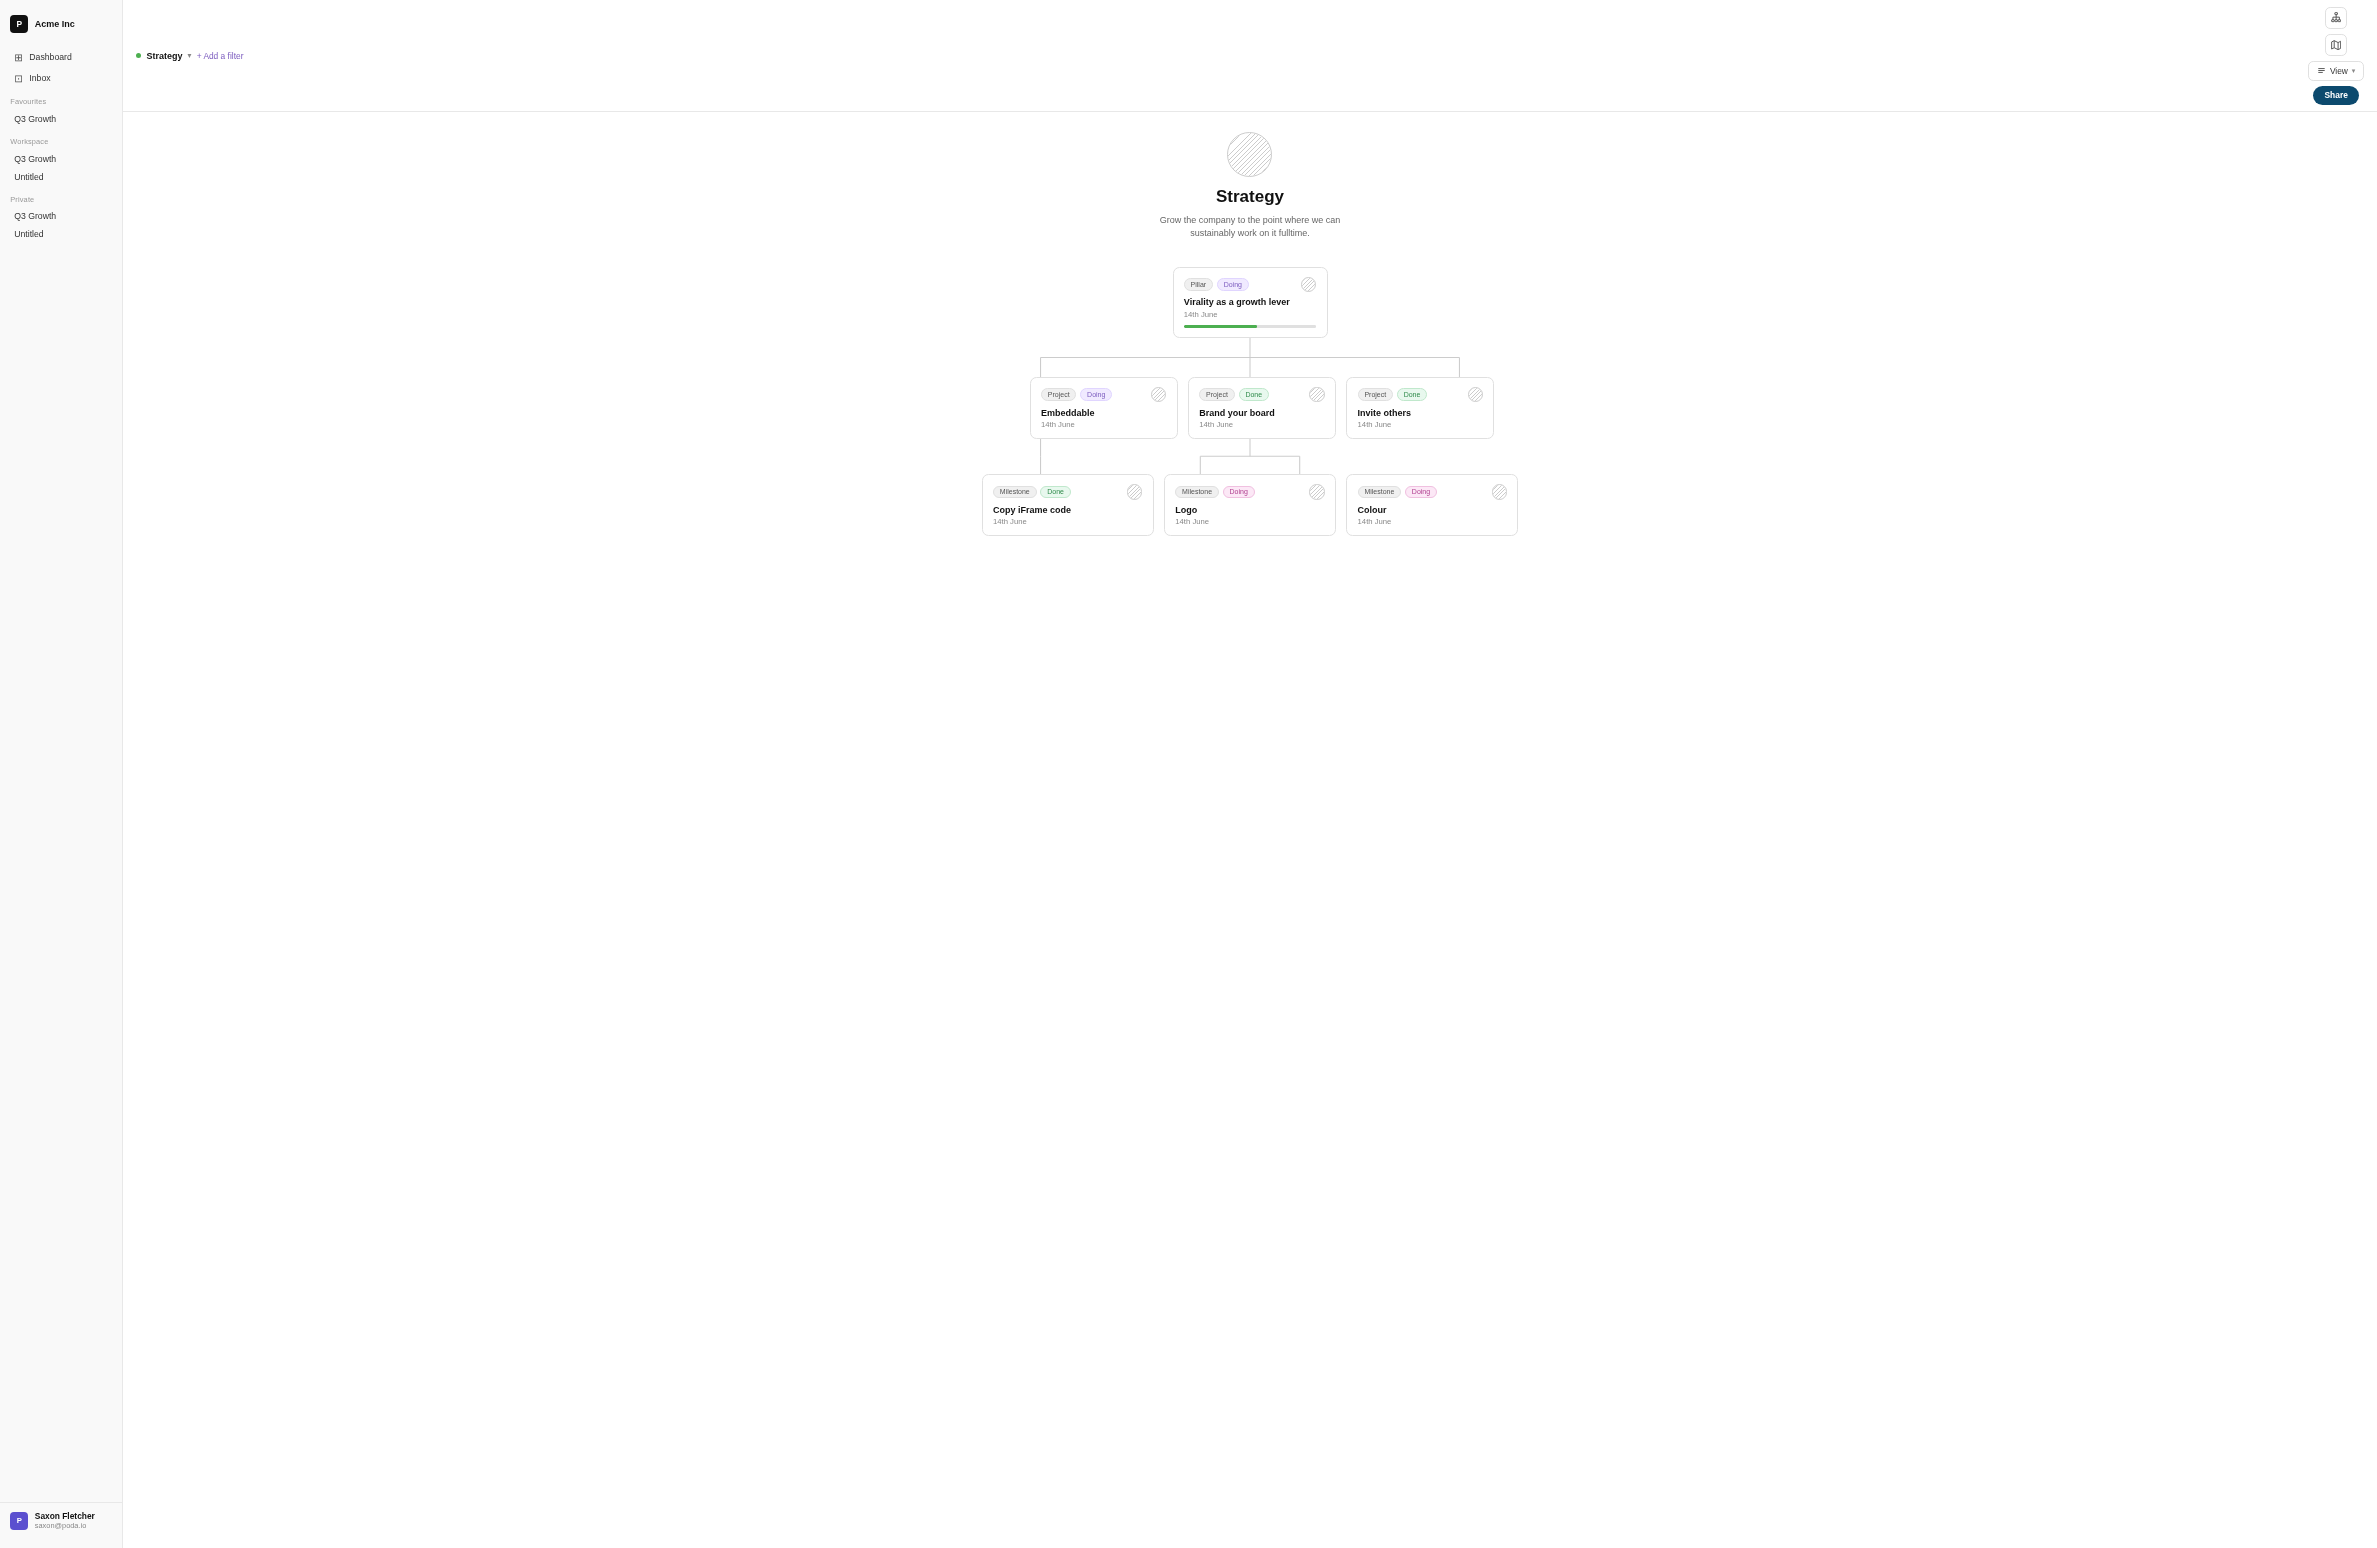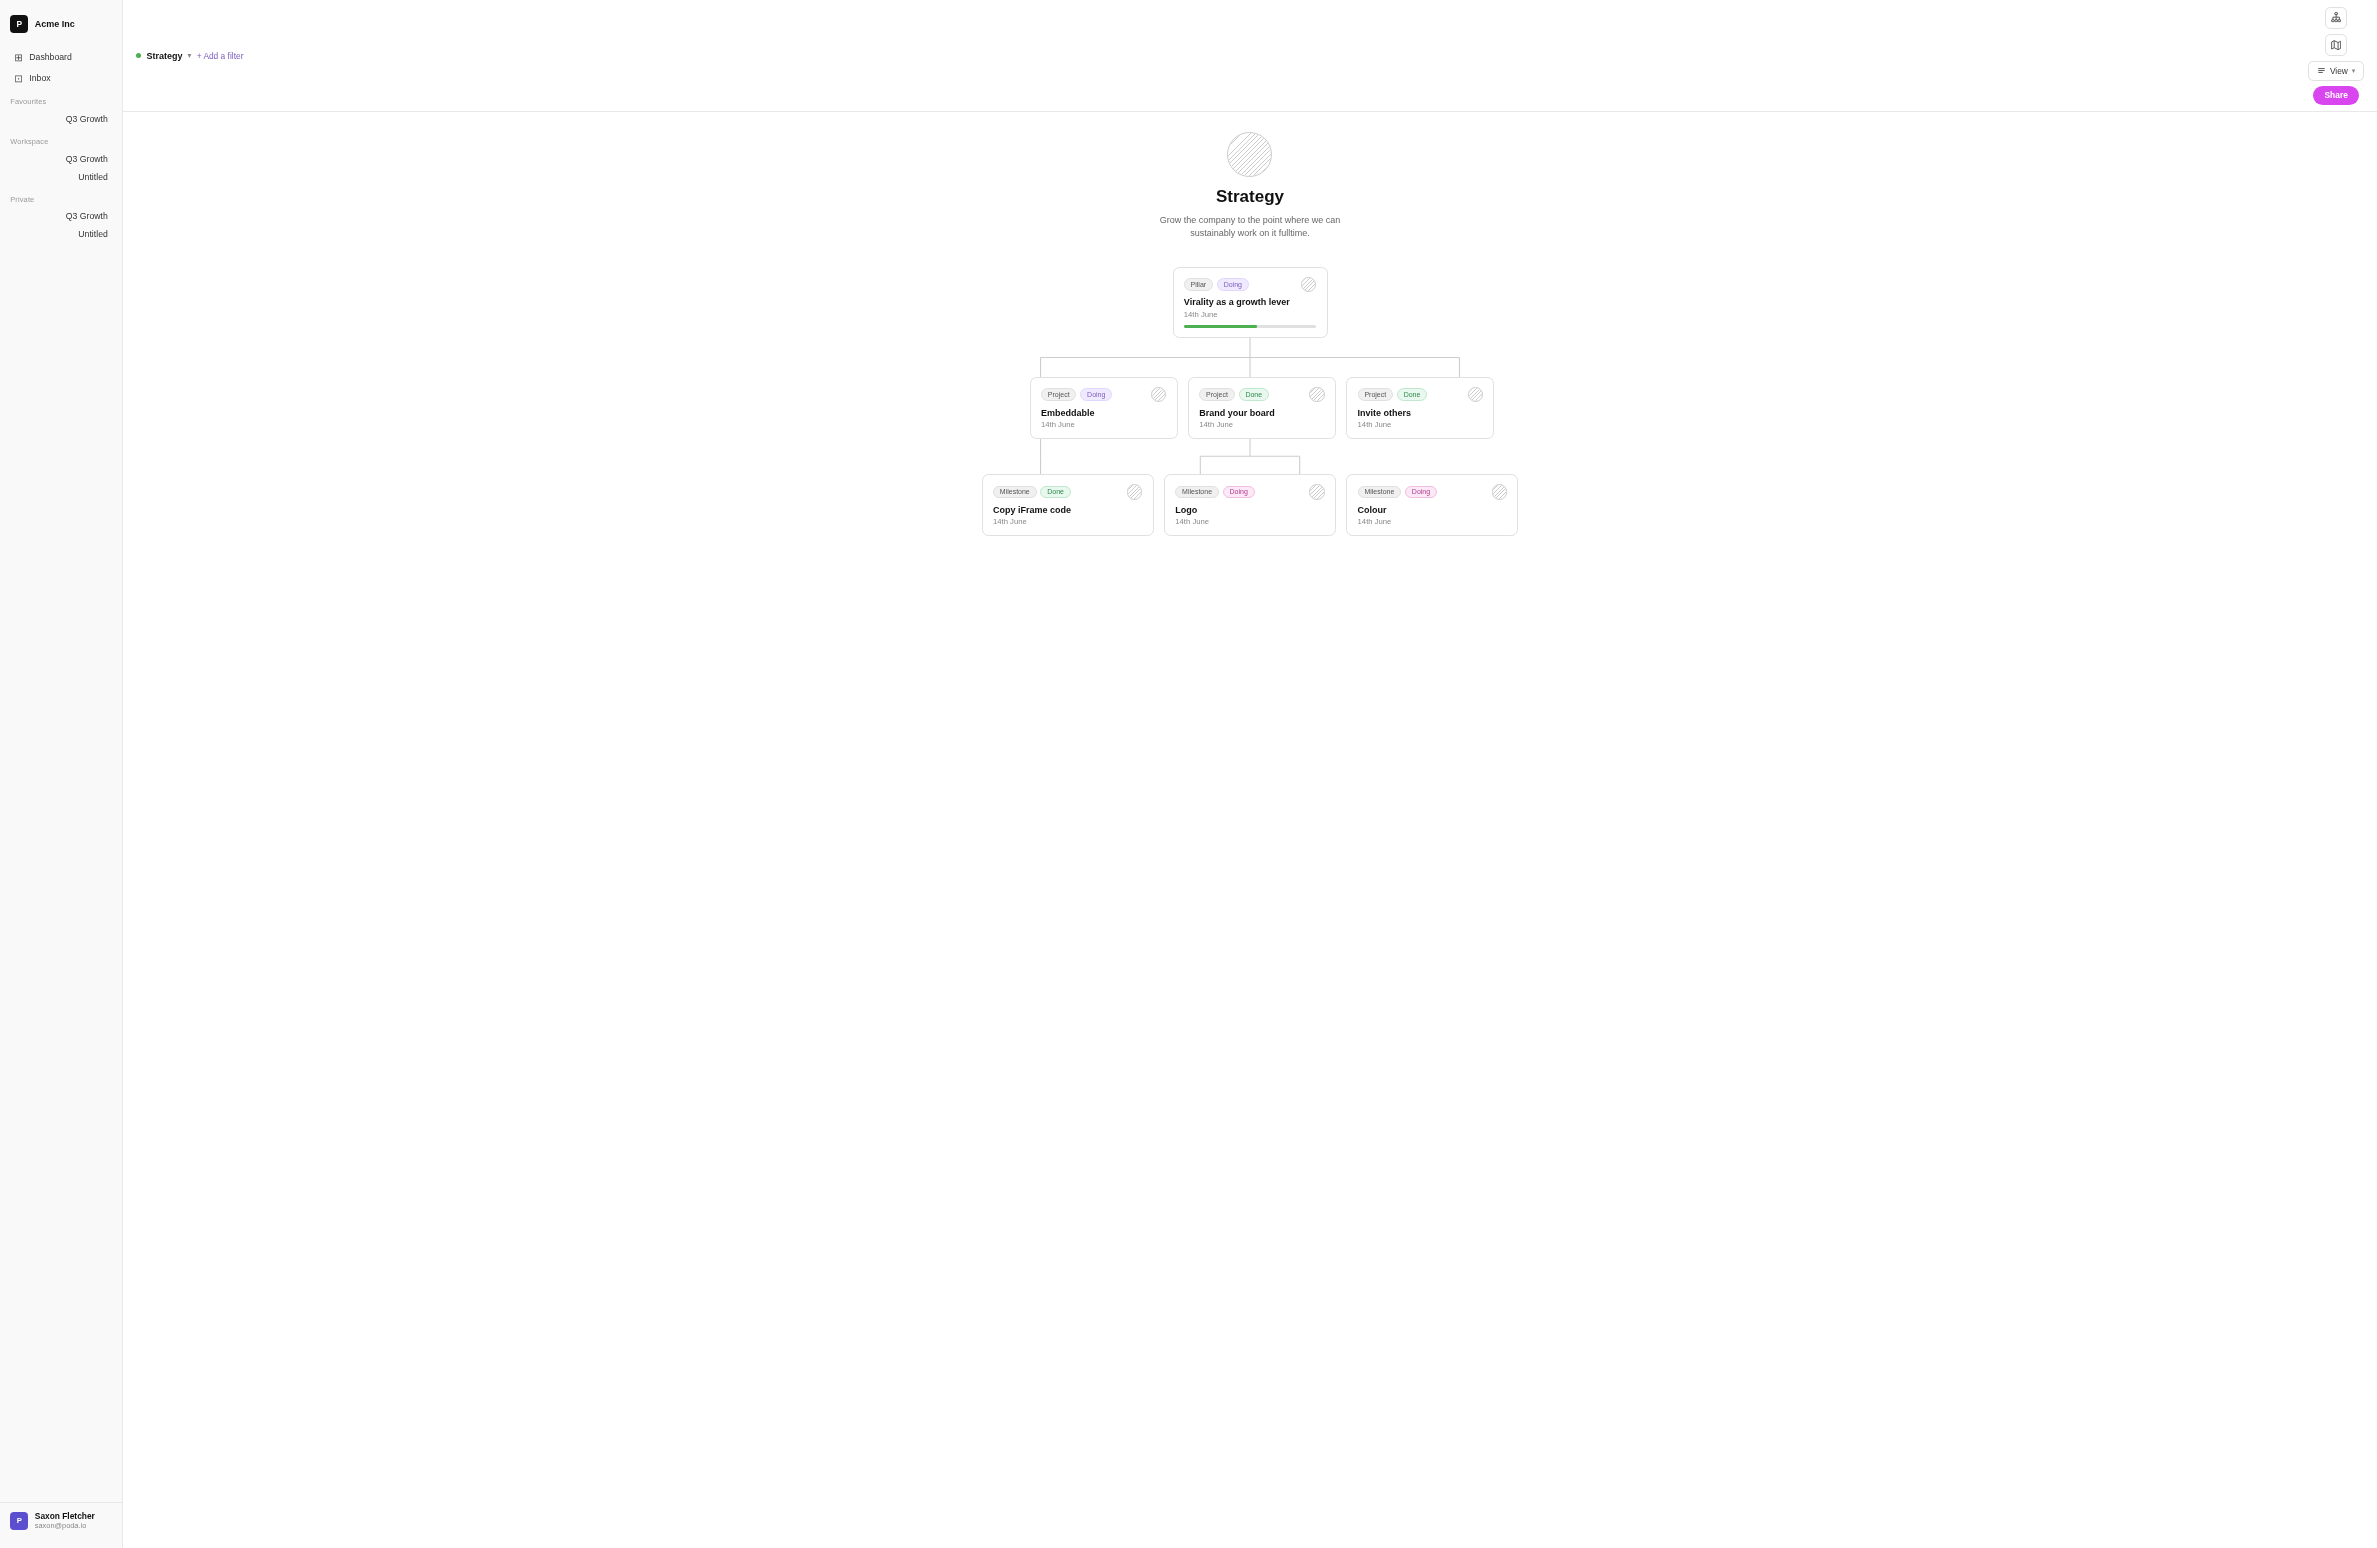--- a/index.html
+++ b/index.html
@@ -61,21 +61,20 @@
       font-weight: 500;
       letter-spacing: 0.02em;
     }
     .sidebar-item {
       padding: 3.9px 10.3px;
       font-size: 8.7px;
       color: #333;
       cursor: pointer;
       border-radius: 3.9px;
       margin: 0 3.9px;
-      text-align: right;
     }
     .sidebar-footer {
       margin-top: auto;
       padding: 7.7px 10.3px;
       display: flex;
       align-items: center;
       gap: 6.5px;
       border-top: 0.6px solid #e8e8e8;
     }
     .footer-avatar {
@@ -164,21 +163,21 @@
       border: 0.6px solid #e0e0e0;
       border-radius: 5.2px;
       background: #fff;
       cursor: pointer;
       font-size: 8.4px;
       font-weight: 500;
       color: #333;
     }
     .share-btn {
       padding: 4.5px 11.6px;
-      background: #d946ef;
+      background: #0c4a6e;
       color: #fff;
       border: none;
       border-radius: 13px;
       font-size: 8.4px;
       font-weight: 600;
       cursor: pointer;
     }
 
     
     .content {

